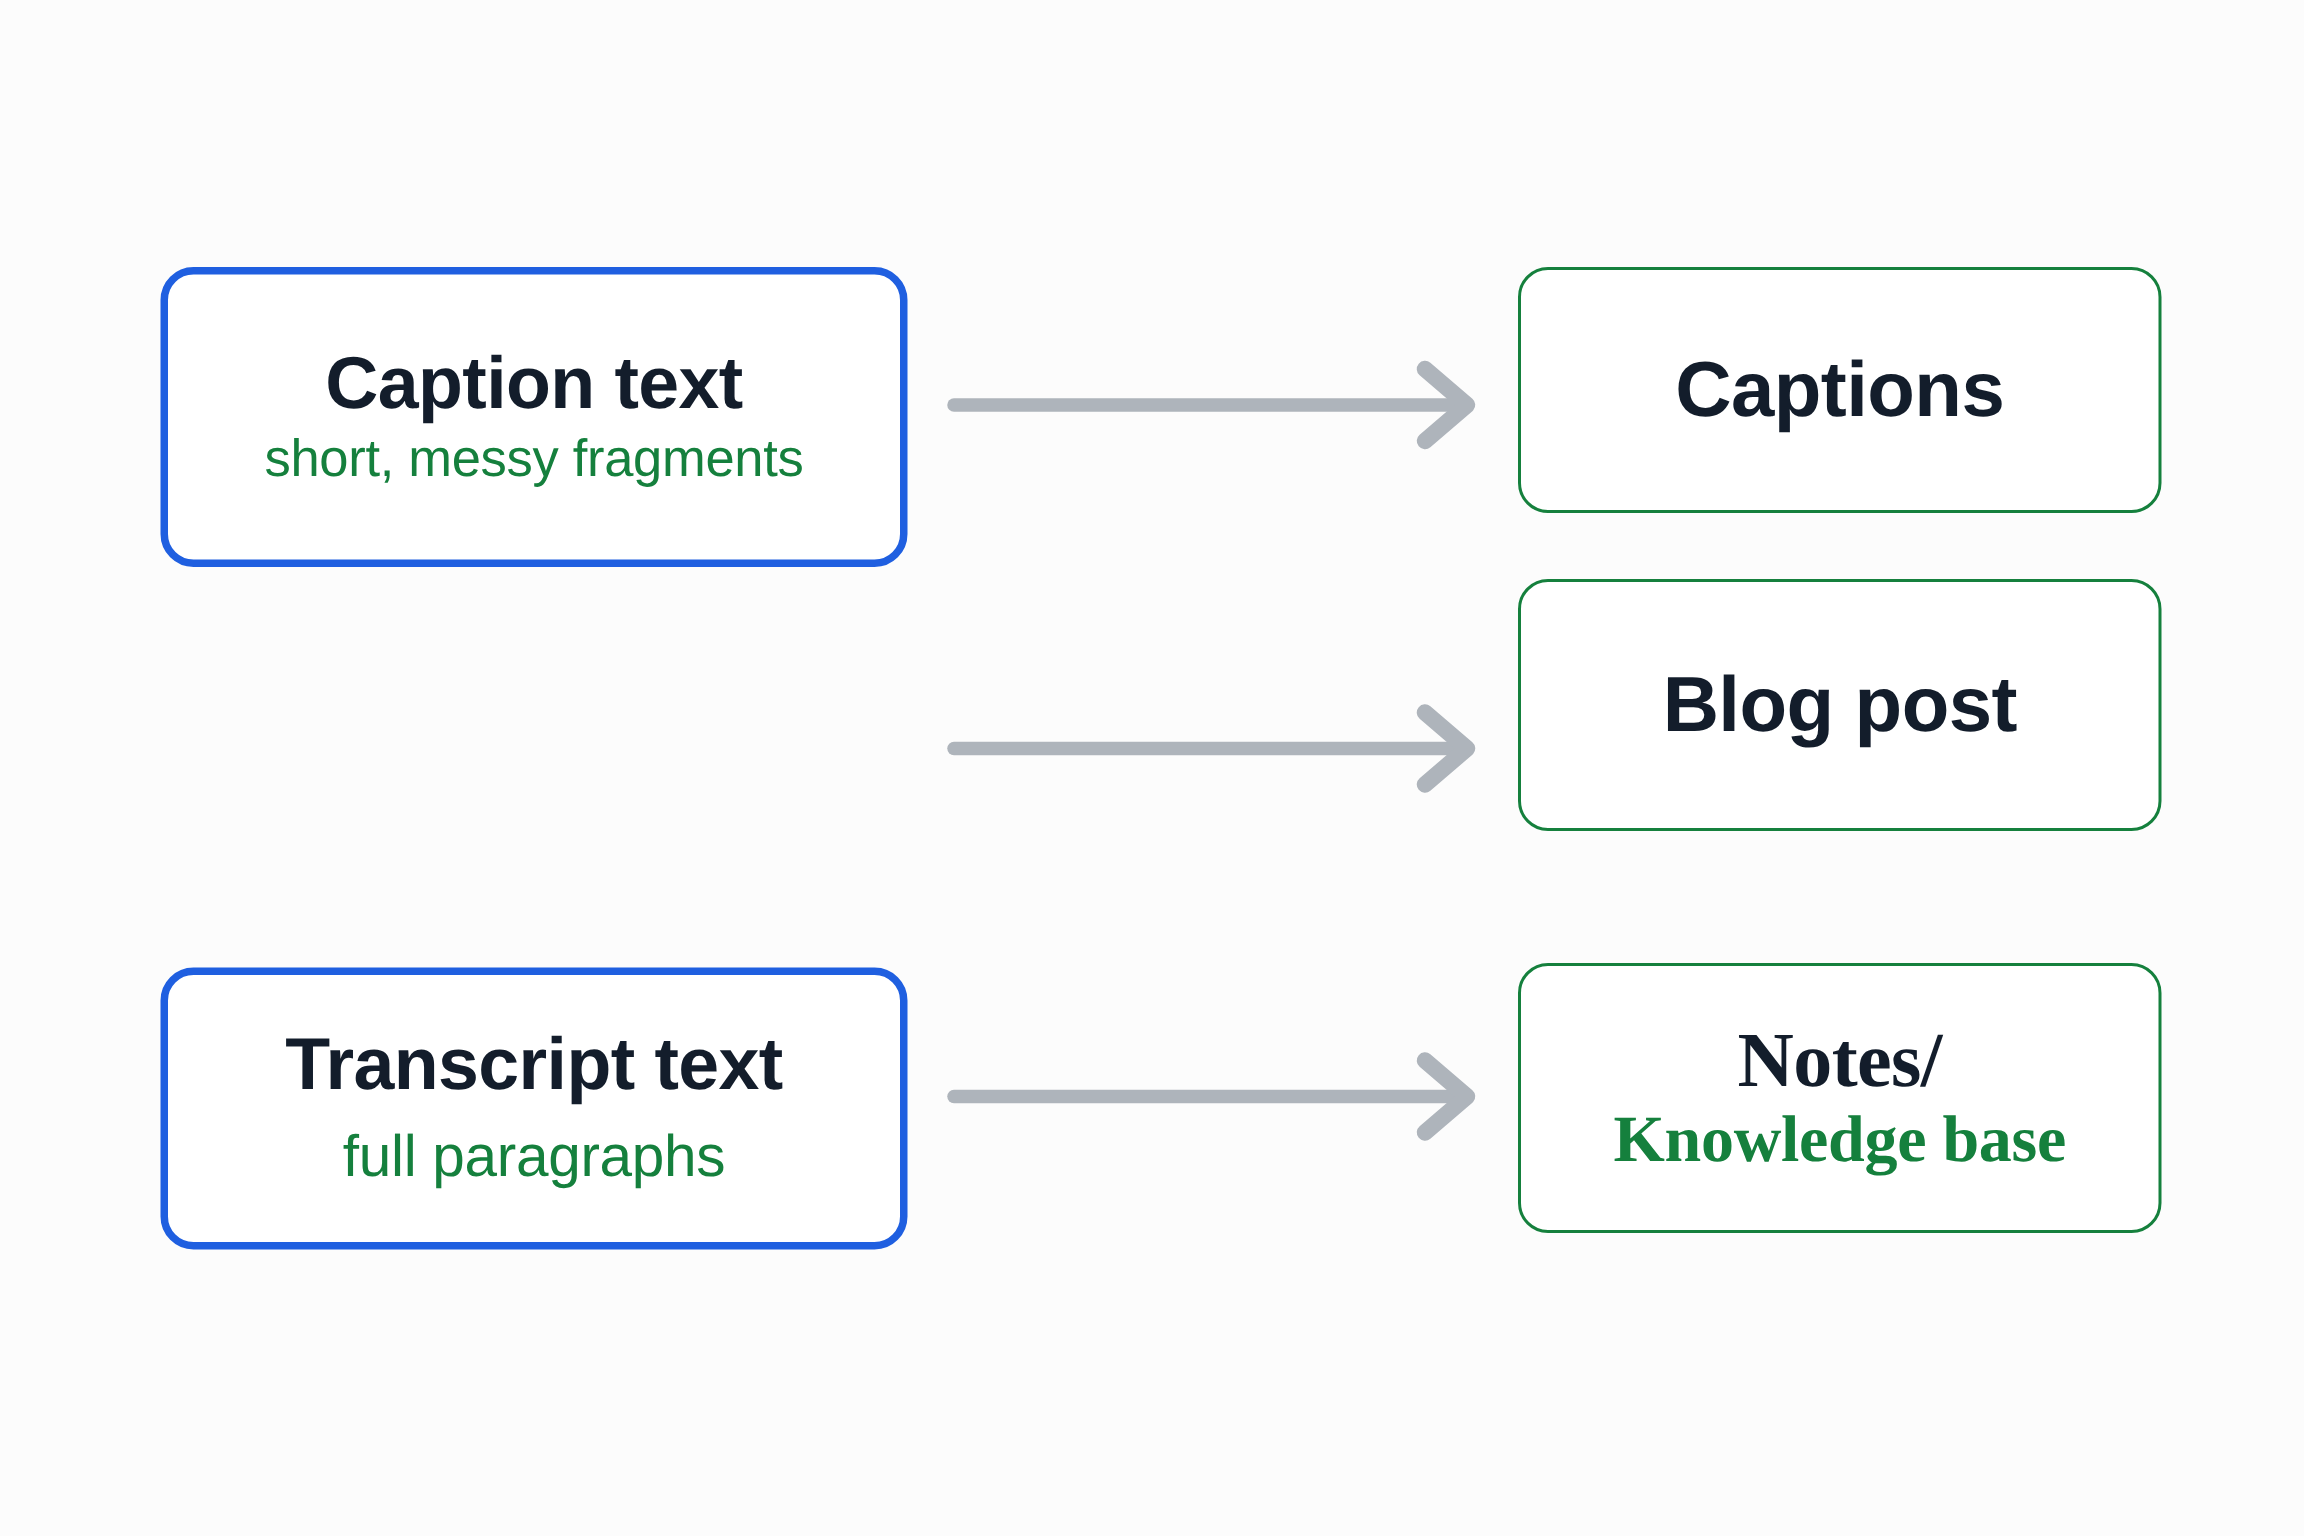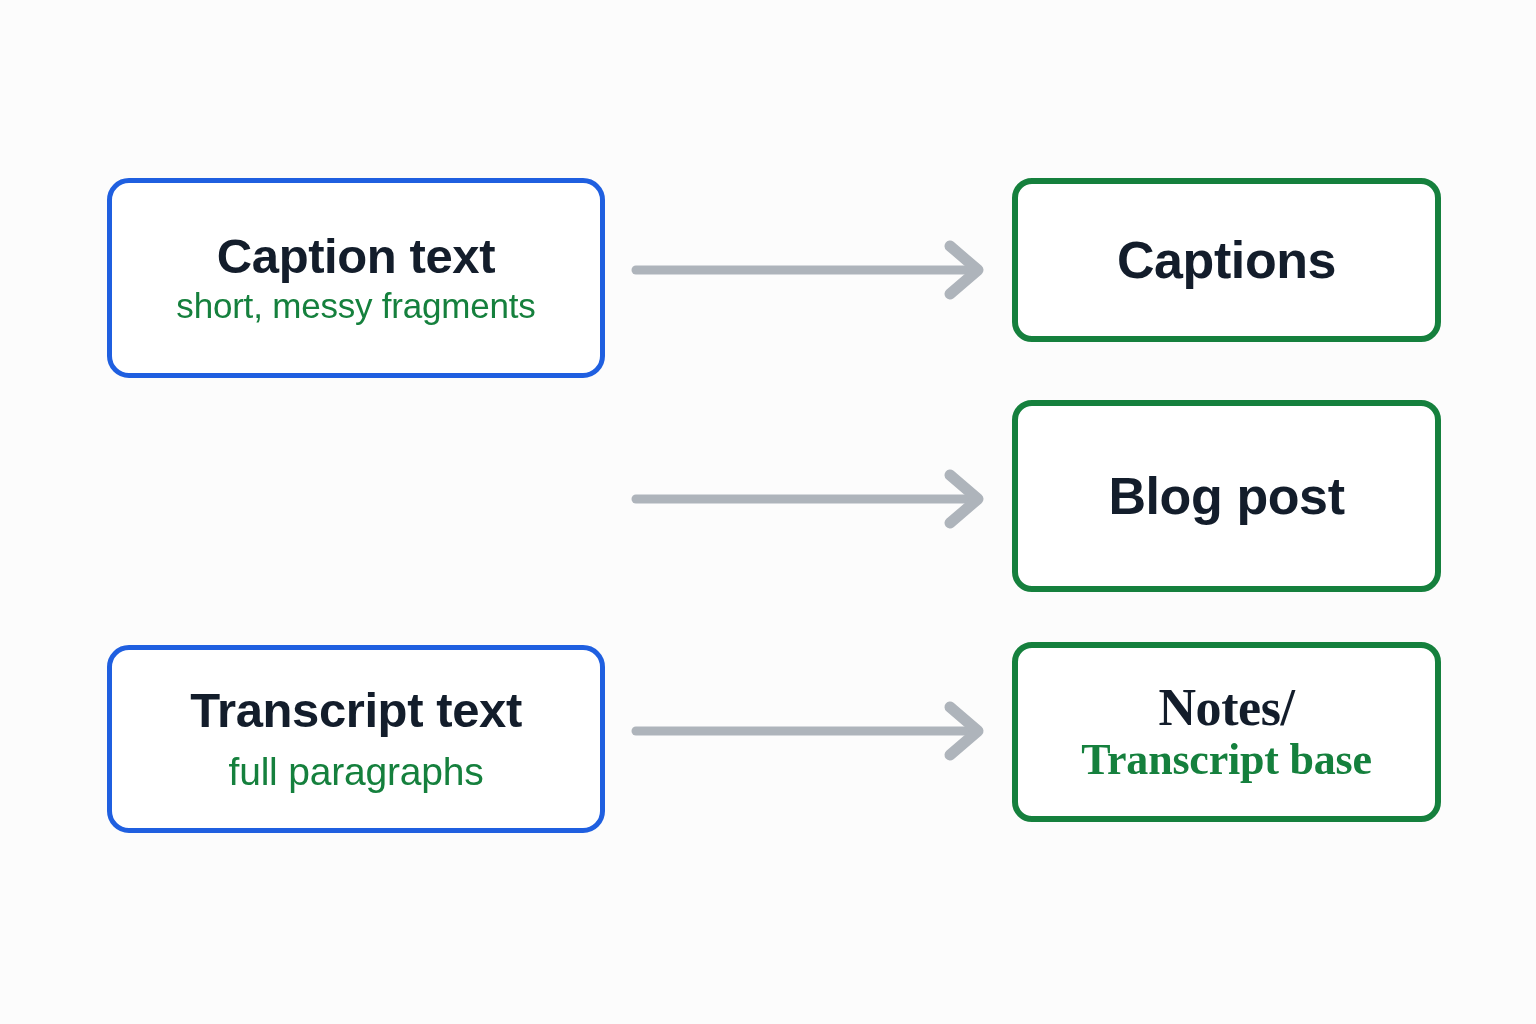--- a/index.html
+++ b/index.html
@@ -32,21 +32,21 @@
     justify-content: center;
     text-align: left;
     border-radius: 22px;
   }
 
   .box.source {
     border: 5px solid #1f5fe0;
   }
 
   .box.target {
-    border: 6px solid #15803d;
+    border: 2px solid #15803d;
     border-radius: 20px;
   }
 
   .box-title {
     color: #131d2b;
     font-weight: bold;
     letter-spacing: -0.4px;
     line-height: 1.05;
     white-space: nowrap;
   }
@@ -68,21 +68,21 @@
   .src-1 .box-sub   { font-size: 35px; }
 
   .src-2 .box-title { font-size: 46px; margin-bottom: 10px; }
   .src-2 .box-sub   { font-size: 35px; }
 
   .src-3 .box-title { font-size: 49px; margin-bottom: 16px; }
   .src-3 .box-sub   { font-size: 39px; }
 
   
   .tgt-1 { left: 1012px; top: 178px; width: 429px; height: 164px; }
-  .tgt-2 { left: 1012px; top: 400px; width: 429px; height: 192px; }
+  .tgt-2 { left: 1012px; top: 386px; width: 429px; height: 168px; }
   .tgt-3 { left: 1012px; top: 642px; width: 429px; height: 180px; font-family: Liberation Serif, serif; }
 
   .tgt-1 .box-title { font-size: 52px; }
   .tgt-2 .box-title { font-size: 52px; }
   .tgt-3 .box-title { font-size: 52px; margin-bottom: 2px; }
   .tgt-3 .box-sub   { font-size: 44px; font-weight: bold; }
 
   
   .arrow {
     position: absolute;
@@ -136,16 +136,16 @@
 
   <div class="arrow arrow-3">
     <svg viewBox="0 0 360 64" xmlns="http://www.w3.org/2000/svg">
       <line x1="6" y1="32" x2="340" y2="32" stroke="#aeb4bb" stroke-width="9" stroke-linecap="round"></line>
       <polyline points="320,8 348,32 320,56" fill="none" stroke="#aeb4bb" stroke-width="11" stroke-linecap="round" stroke-linejoin="round"></polyline>
     </svg>
   </div>
 
   <div class="box target tgt-3">
     <div class="box-title">Notes/</div>
-    <div class="box-sub">Transcript base</div>
+    <div class="box-sub">Knowledge base</div>
   </div>
 
 </div>
 
 </body></html>

